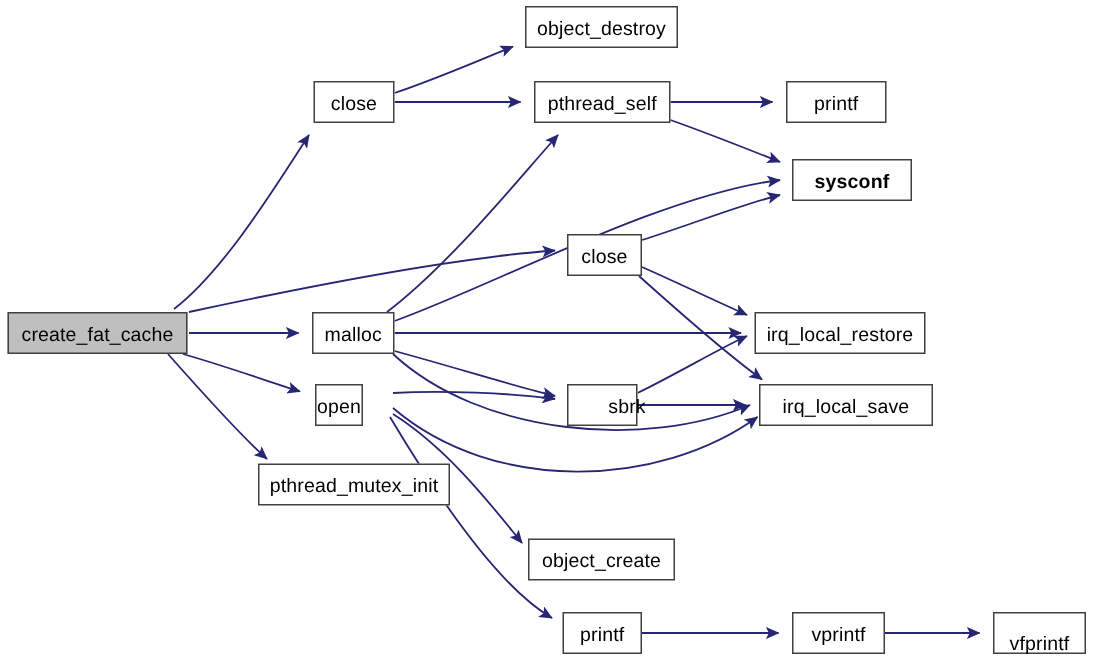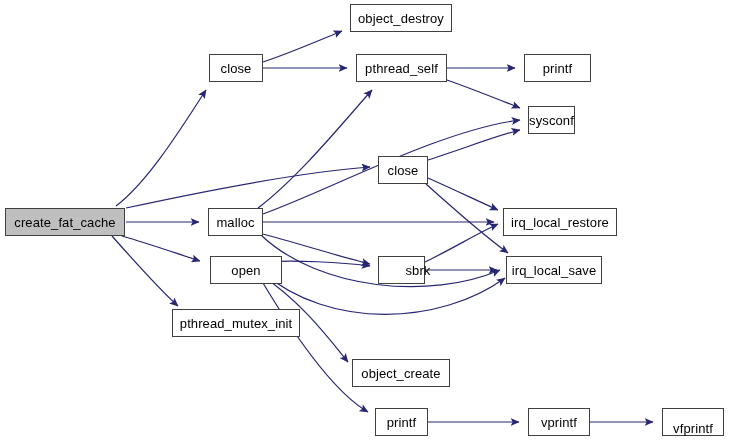--- a/index.html
+++ b/index.html
@@ -96,39 +96,39 @@
       </div>
       <div class="node-box" style="left: 350px; top: 4px; width: 102px; height: 28px;">
         <span class="node-label">object_destroy</span>
       </div>
       <div class="node-box" style="left: 356px; top: 54px; width: 91px; height: 28px;">
         <span class="node-label">pthread_self</span>
       </div>
       <div class="node-box" style="left: 524px; top: 54px; width: 67px; height: 28px;">
         <span class="node-label">printf</span>
       </div>
-      <div class="node-box" style="left: 528px; top: 106px; width: 47px; height: 28px;">
+      <div class="node-box" style="left: 528px; top: 106px; width: 80px; height: 28px; font-weight: bold;">
         <span class="node-label">sysconf</span>
       </div>
       <div class="node-box" style="left: 378px; top: 156px; width: 50px; height: 28px;">
         <span class="node-label">close</span>
       </div>
       <div class="node-box" style="left: 208px; top: 208px; width: 55px; height: 28px;">
         <span class="node-label">malloc</span>
       </div>
       <div class="node-box" style="left: 503px; top: 208px; width: 114px; height: 28px;">
         <span class="node-label">irq_local_restore</span>
       </div>
-      <div class="node-box" style="left: 210px; top: 256px; width: 72px; height: 28px; align-items: center;">
+      <div class="node-box" style="left: 210px; top: 256px; width: 32px; height: 28px; align-items: center;">
         <span class="node-label">open</span>
       </div>
       <div class="node-box" style="left: 378px; top: 256px; width: 47px; height: 28px; padding-left: 33px;">
         <span class="node-label">sbrk</span>
       </div>
-      <div class="node-box" style="left: 506px; top: 256px; width: 96px; height: 28px;">
+      <div class="node-box" style="left: 506px; top: 256px; width: 116px; height: 28px;">
         <span class="node-label">irq_local_save</span>
       </div>
       <div class="node-box" style="left: 172px; top: 309px; width: 128px; height: 28px;">
         <span class="node-label">pthread_mutex_init</span>
       </div>
       <div class="node-box" style="left: 352px; top: 359px; width: 98px; height: 28px; text-align: center;">
         <span class="node-label">object_create</span>
       </div>
       <div class="node-box" style="left: 375px; top: 408px; width: 53px; height: 28px;">
         <span class="node-label">printf</span>

